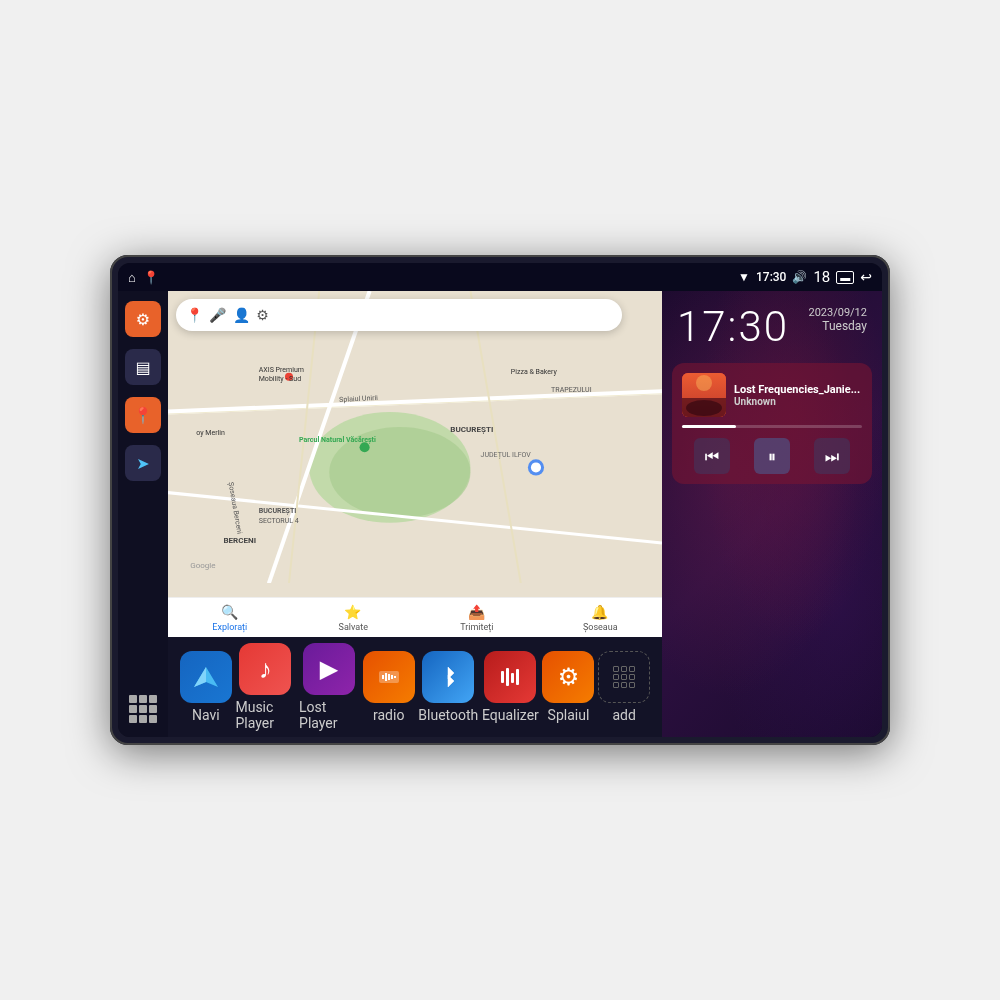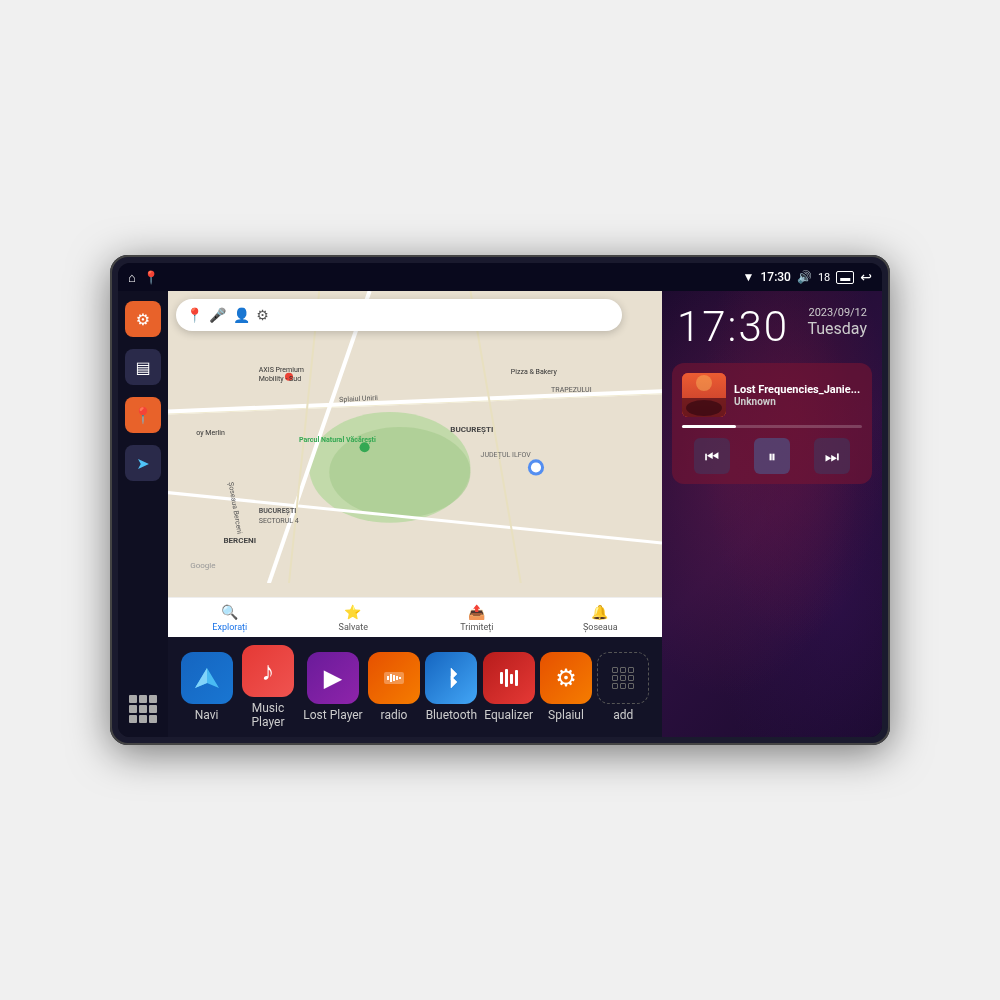--- a/index.html
+++ b/index.html
@@ -143,21 +143,21 @@
       align-items: center; gap: 4px;
       cursor: pointer;
     }
     .app-icon {
       width: 52px; height: 52px;
       border-radius: 12px;
       display: flex; align-items: center; justify-content: center;
       font-size: 24px;
     }
     .app-label {
-      font-size: 12px; color: #ccc; text-align: center;
+      font-size: 14px; color: #ccc; 
       max-width: 60px;
     }
     
     .right-panel {
       width: 220px;
       display: flex;
       flex-direction: column;
       background: linear-gradient(135deg, #1a0a2e 0%, #2d1040 50%, #1a0a2e 100%);
       flex-shrink: 0;
       position: relative;
@@ -182,21 +182,21 @@
       font-weight: 300;
       color: #fff;
       letter-spacing: 2px;
       line-height: 1;
     }
     .clock-date {
       text-align: right;
       color: #ccc;
     }
     .clock-year { font-size: 11px; }
-    .clock-day { font-size: 16px; }
+    .clock-day { font-size: 12px; }
     
     .music-player {
       margin: 5px 10px;
       background: rgba(120,20,50,0.6);
       border-radius: 12px;
       padding: 10px;
       position: relative;
       z-index: 2;
     }
     .music-info-row {
@@ -277,21 +277,21 @@
 
     <div class="status-bar">
       <div class="status-left">
         <span class="status-icon">⌂</span>
         <span class="status-icon">📍</span>
       </div>
       <div class="status-right">
         <span style="font-size:12px;">▼</span>
         <span style="font-weight:500;font-size:12px;">17:30</span>
         <span style="font-size:12px;">🔊</span>
-        <span style="font-size:11px;">18</span>
+        <span style="font-size:15px;">18</span>
         <span style="font-size:14px;border:1.5px solid #fff;padding:0 3px;border-radius:2px;font-size:10px;">▬</span>
         <span style="font-size:14px;">↩</span>
       </div>
     </div>
 
     <div class="main-area">
 
       <div class="sidebar">
         <div class="sidebar-btn orange">
           <span style="color:#fff;font-size:16px;">⚙</span>

